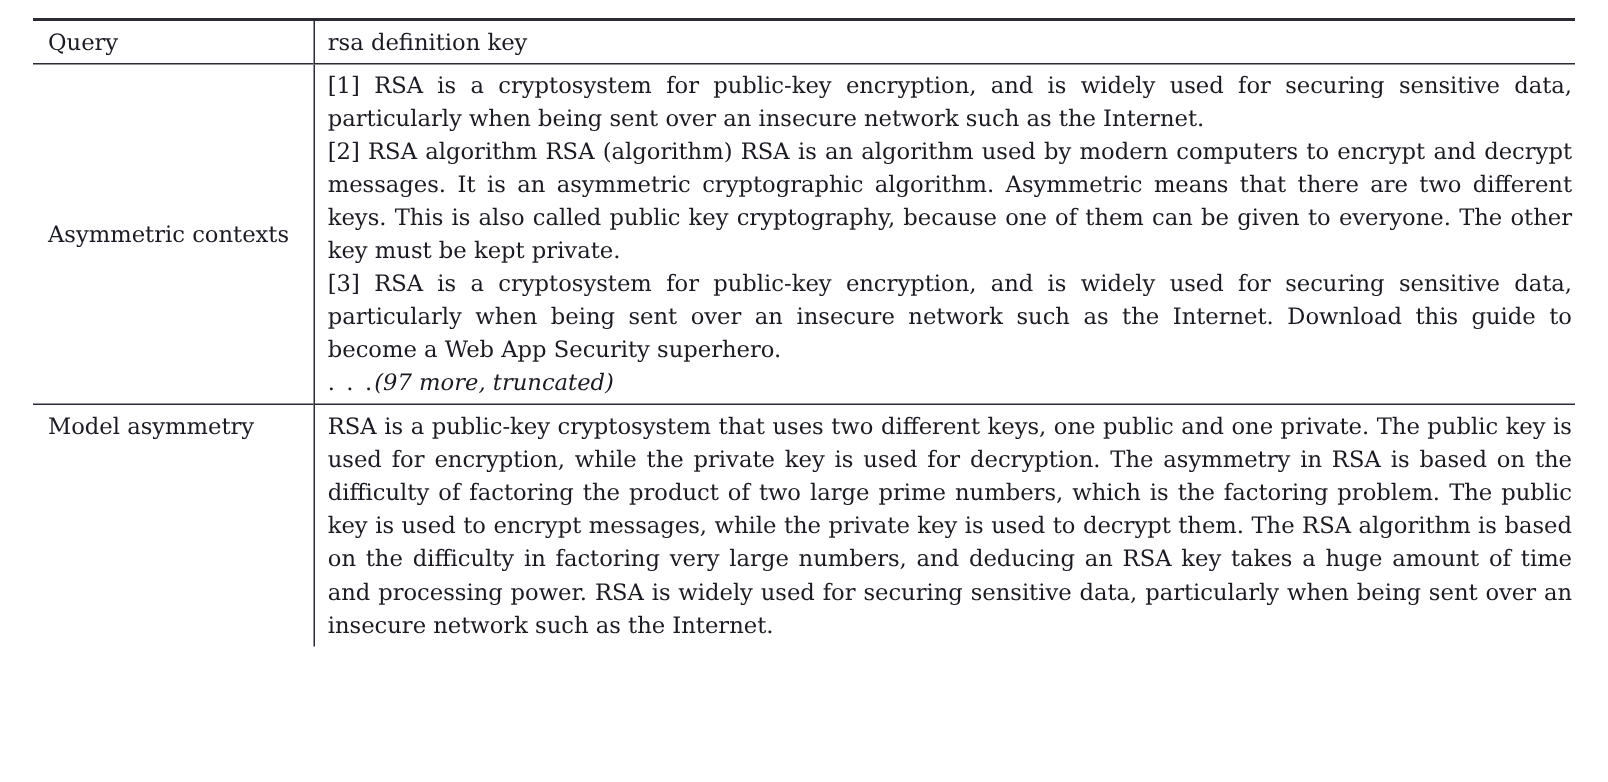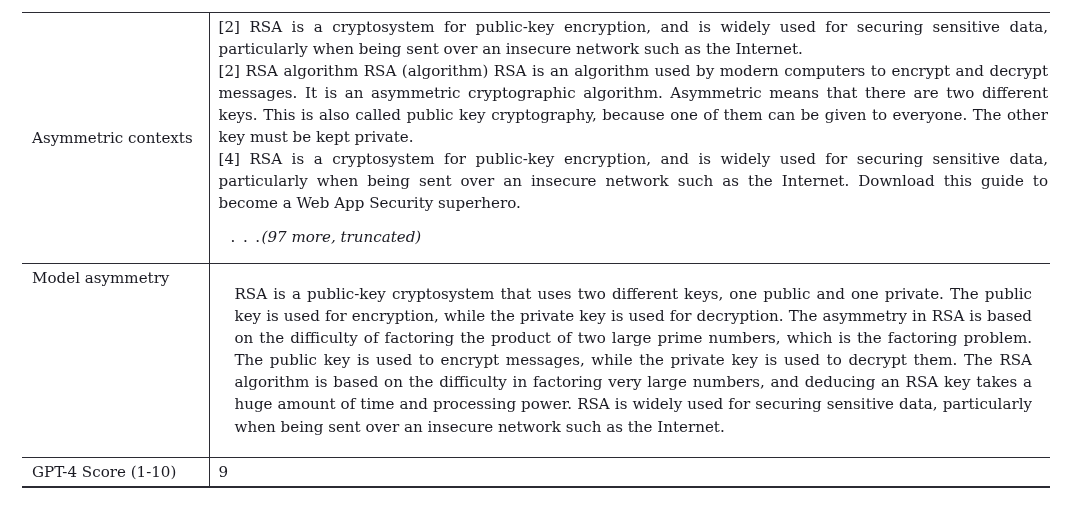--- a/index.html
+++ b/index.html
@@ -69,74 +69,74 @@
   }
   .ctx-para {
     margin: 0;
     text-align: justify;
     text-justify: inter-word;
   }
   .ctx-para.last-line-natural {
     text-align-last: left;
   }
   .truncated-note {
-    margin: 12px;
+    margin: 0;
     text-align: left;
   }
   .truncated-note .ellipsis {
     font-style: normal;
     letter-spacing: 1.4px;
   }
   .truncated-note .ital {
     font-style: italic;
   }
 
   .gen-para {
-    margin: 16px;
+    margin: 0;
     text-align: justify;
     text-justify: inter-word;
     text-align-last: left;
   }
   td.content-cell.score-cell {
     text-align: left;
     padding-top: 3px;
     padding-bottom: 3px;
   }
 </style>
 </head>
 <body>
 
 <div class="page">
   <table class="rag-table">
     <colgroup>
       <col style="width:187px">
       <col>
     </colgroup>
     <tbody>
+      <tr class="toprule">
+        <td class="label-cell">Query</td>
+        <td class="content-cell">rsa definition key</td>
+      </tr>
 
       <tr class="midrule">
         <td class="label-cell middle">Asymmetric contexts</td>
         <td class="content-cell">
           <div class="ctx-block">
-            <p class="ctx-para last-line-natural">[2] RSA is a cryptosystem for public-key encryption, and is widely used for securing sensitive data, particularly when being sent over an insecure network such as the Internet.</p>
+            <p class="ctx-para last-line-natural">[1] RSA is a cryptosystem for public-key encryption, and is widely used for securing sensitive data, particularly when being sent over an insecure network such as the Internet.</p>
             <p class="ctx-para last-line-natural">[2] RSA algorithm RSA (algorithm) RSA is an algorithm used by modern computers to encrypt and decrypt messages. It is an asymmetric cryptographic algorithm. Asymmetric means that there are two different keys. This is also called public key cryptography, because one of them can be given to everyone. The other key must be kept private.</p>
-            <p class="ctx-para last-line-natural">[4] RSA is a cryptosystem for public-key encryption, and is widely used for securing sensitive data, particularly when being sent over an insecure network such as the Internet. Download this guide to become a Web App Security superhero.</p>
+            <p class="ctx-para last-line-natural">[3] RSA is a cryptosystem for public-key encryption, and is widely used for securing sensitive data, particularly when being sent over an insecure network such as the Internet. Download this guide to become a Web App Security superhero.</p>
             <p class="truncated-note">
               <span class="ellipsis">. . .</span><span class="ital">(97 more, truncated)</span>
             </p>
           </div>
         </td>
       </tr>
 
       <tr class="midrule">
         <td class="label-cell">Model asymmetry</td>
         <td class="content-cell">
           <p class="gen-para">RSA is a public-key cryptosystem that uses two different keys, one public and one private. The public key is used for encryption, while the private key is used for decryption. The asymmetry in RSA is based on the difficulty of factoring the product of two large prime numbers, which is the factoring problem. The public key is used to encrypt messages, while the private key is used to decrypt them. The RSA algorithm is based on the difficulty in factoring very large numbers, and deducing an RSA key takes a huge amount of time and processing power. RSA is widely used for securing sensitive data, particularly when being sent over an insecure network such as the Internet.</p>
         </td>
       </tr>
 
-      <tr class="midrule bottomrule">
-        <td class="label-cell">GPT-4 Score (1-10)</td>
-        <td class="content-cell score-cell">9</td>
-      </tr>
     </tbody>
   </table>
 </div>
 
 </body></html>

